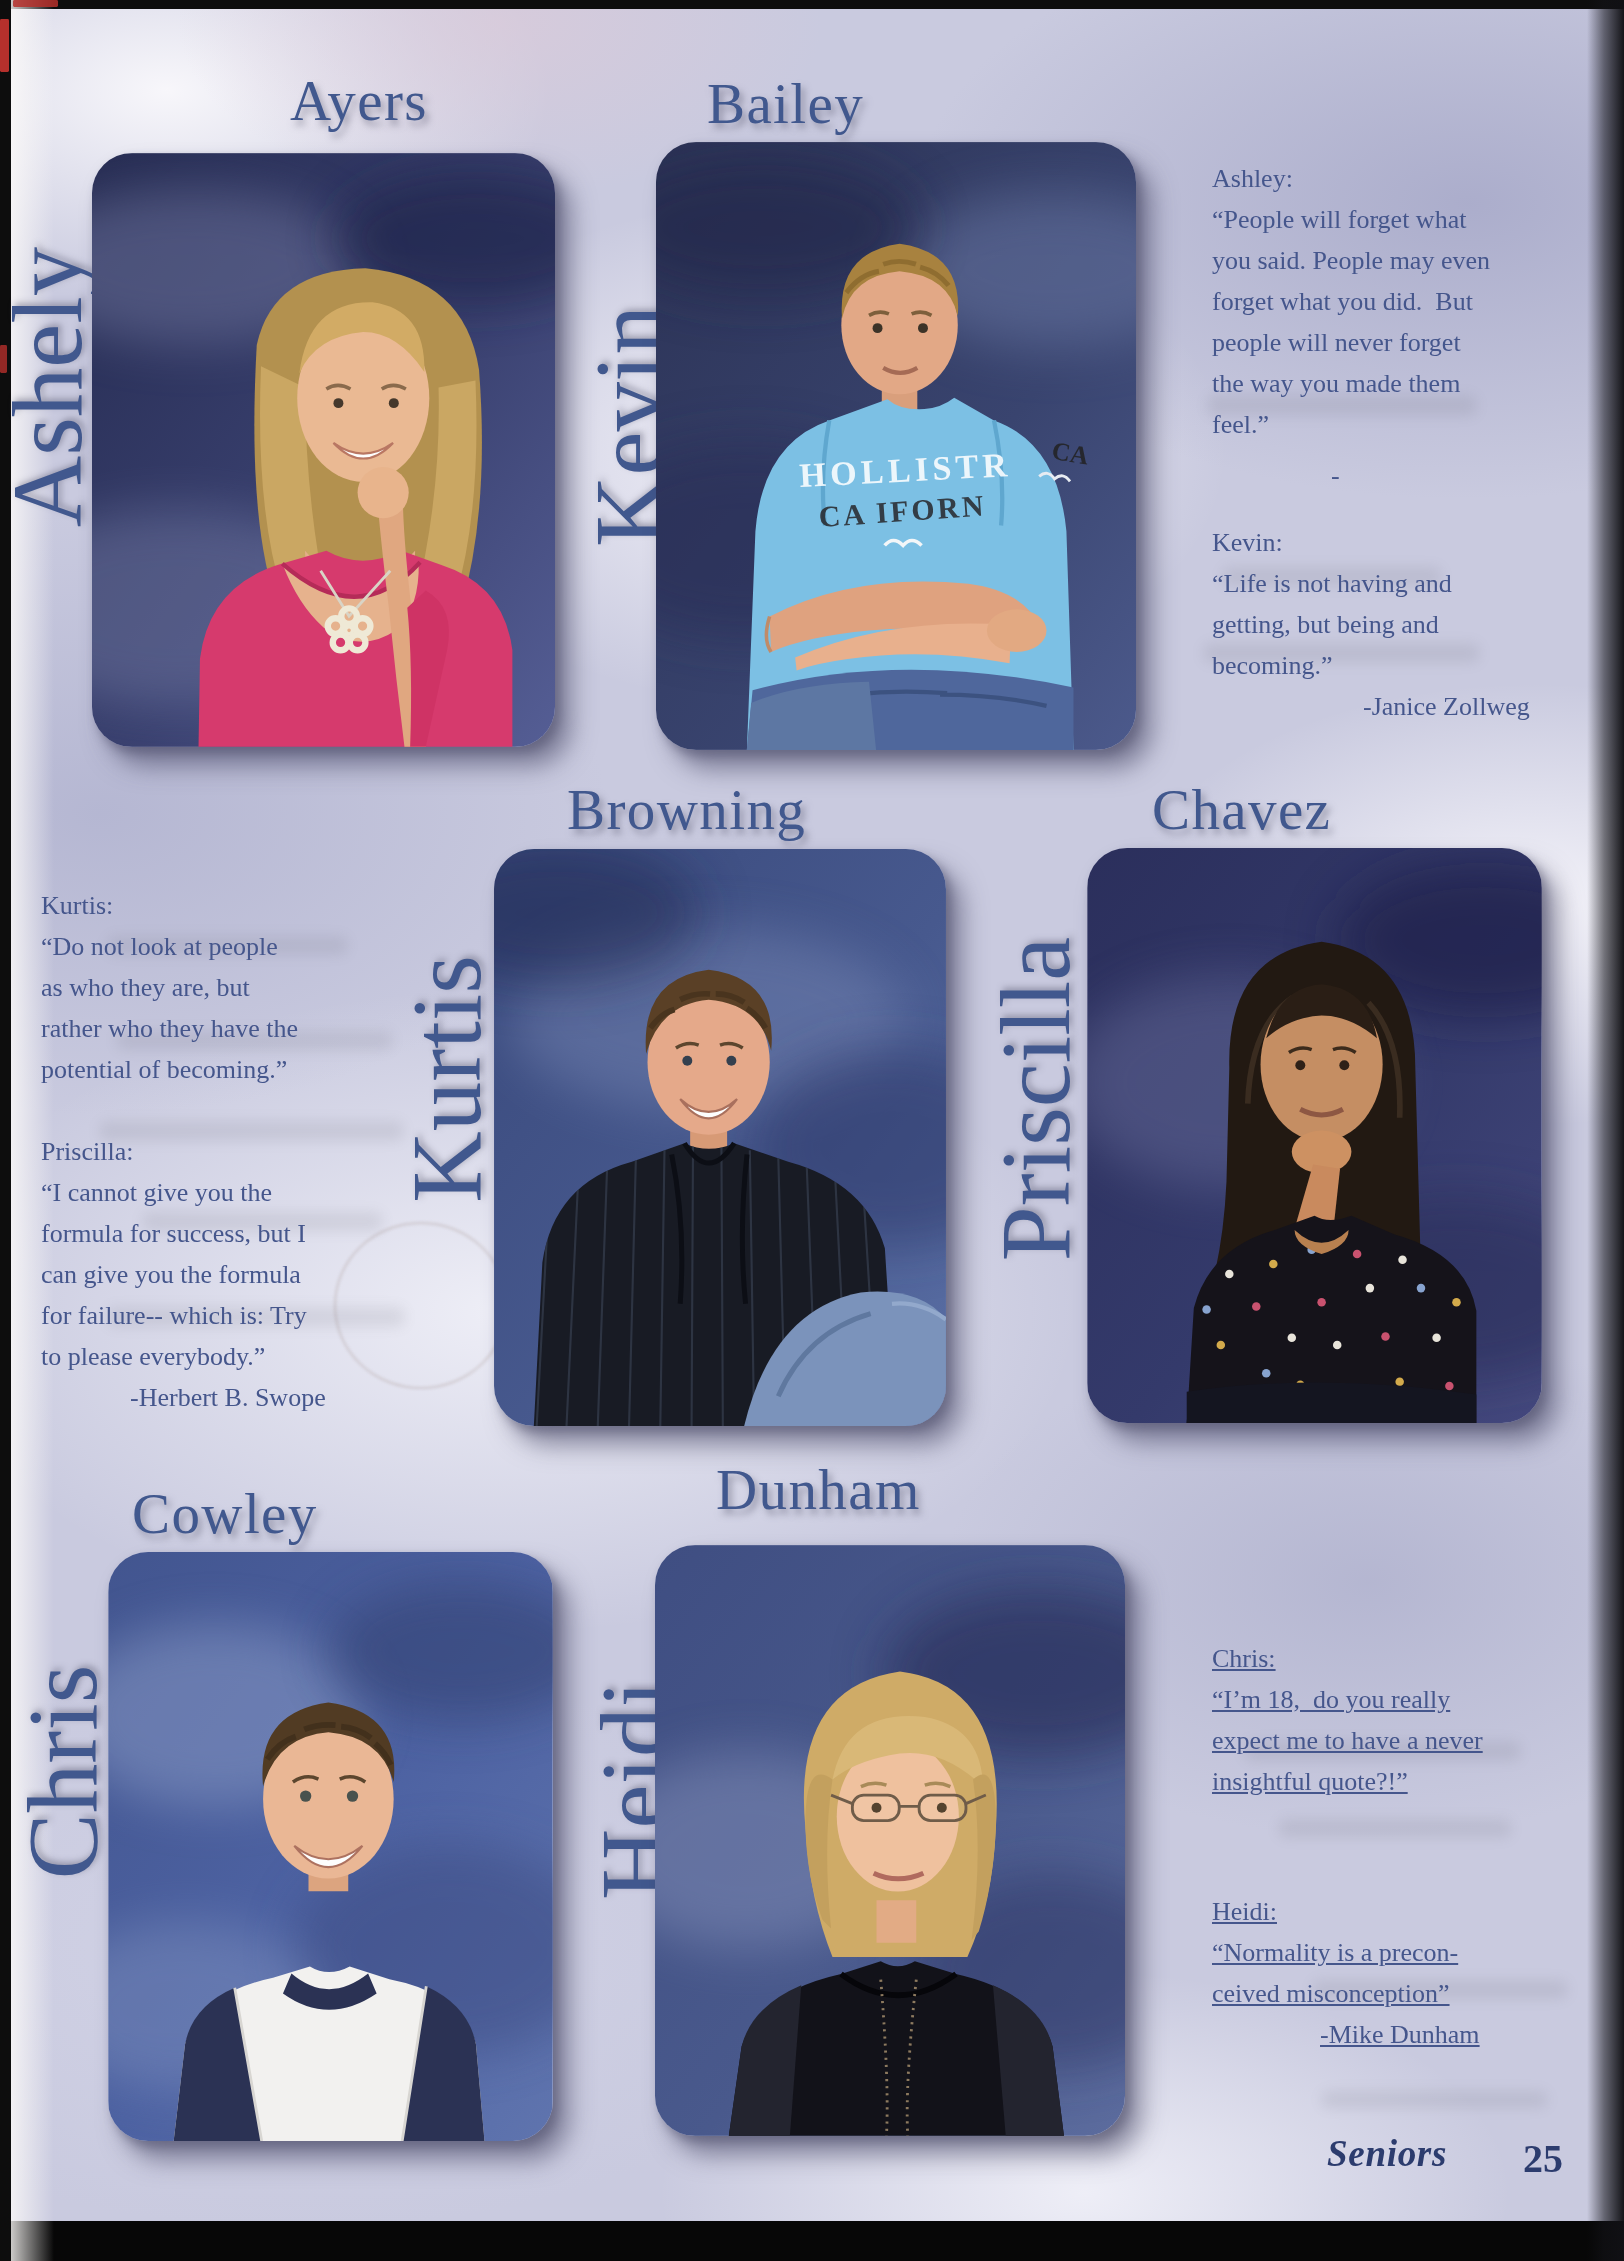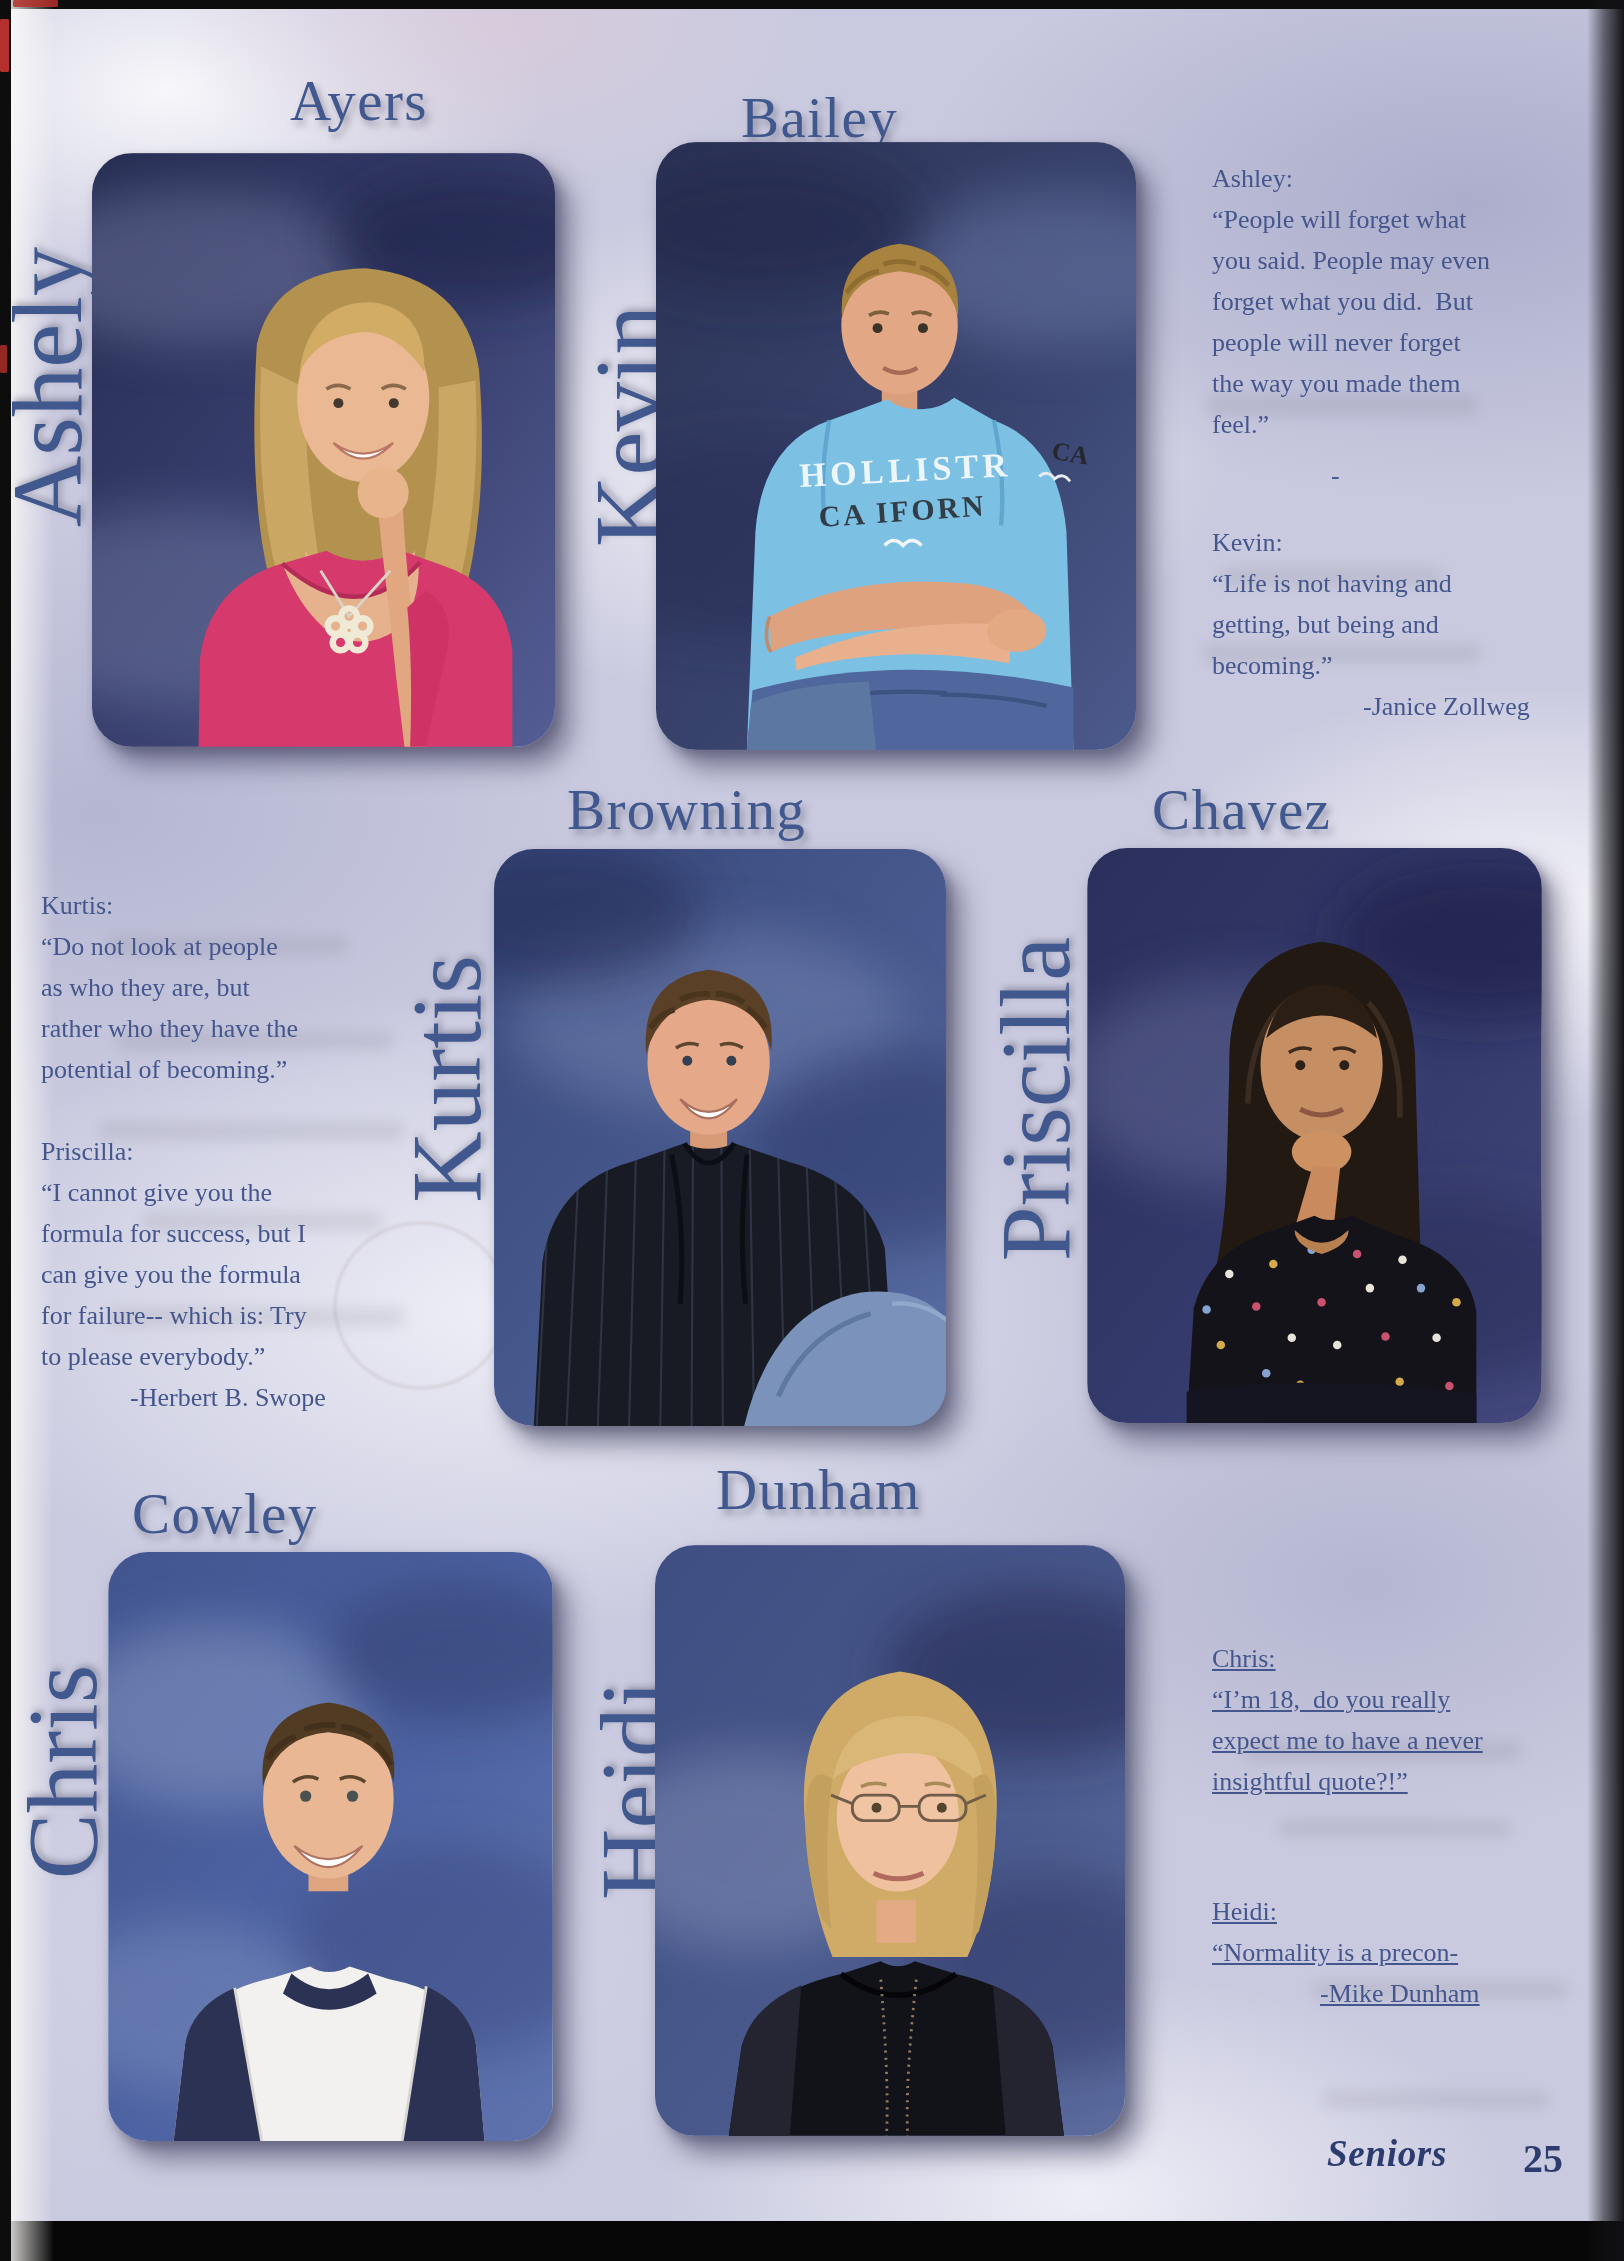--- a/index.html
+++ b/index.html
@@ -80,21 +80,21 @@
   <div class="smudge" style="left:99px;top:1121px;width:305px;height:20px;"></div>
   <div class="smudge" style="left:142px;top:1212px;width:241px;height:18.5px;"></div>
   <div class="smudge" style="left:107px;top:1307px;width:298px;height:20px;"></div>
   <div class="smudge" style="left:1244px;top:1741px;width:277px;height:20px;"></div>
   <div class="smudge" style="left:1278px;top:1819px;width:234px;height:18.5px;"></div>
   <div class="smudge" style="left:1312px;top:1980px;width:256px;height:18.5px;"></div>
   <div class="smudge" style="left:1321px;top:2091px;width:227px;height:17px;"></div>
   <div id="ghost-ring"></div>
 
   <div class="surname" style="left:290px;top:68px;">Ayers</div>
-  <div class="surname" style="left:707px;top:85px;margin-left:34px;">Bailey</div>
+  <div class="surname" style="left:707px;top:71px;">Bailey</div>
   <div class="givenname" style="left:47px;top:387px;">Ashely</div>
   <div class="givenname" style="left:629px;top:426px;">Kevin</div>
 
   <div class="photo" style="left:92px;top:153px;width:463px;height:594px;">
     <svg viewBox="0 0 652 836">
       <defs>
         <linearGradient id="abg" x1="0" y1="0" x2="1" y2="1">
           <stop offset="0" stop-color="#262c52"></stop>
             <stop offset=".55" stop-color="#3a4170"></stop>
             <stop offset="1" stop-color="#555e95"></stop>
@@ -410,20 +410,21 @@
     </svg>
   </div>
 
   <div class="qblock" style="left:1212px;top:1638px;text-decoration:underline;">
     <div class="qline">Chris:</div>
     <div class="qline">“I’m 18,  do you really</div>
     <div class="qline">expect me to have a never</div>
     <div class="qline">insightful quote?!”</div>
     <div class="qline q-name2-c">Heidi:</div>
     <div class="qline">“Normality is a precon-</div>
+    <div class="qline">ceived misconception”</div>
     <div class="qline q-attr-c">-Mike Dunham</div>
   </div>
 
   <div id="footer-label">Seniors</div>
   <div id="footer-page">25</div>
 
 </div>
 
 
 </body></html>

